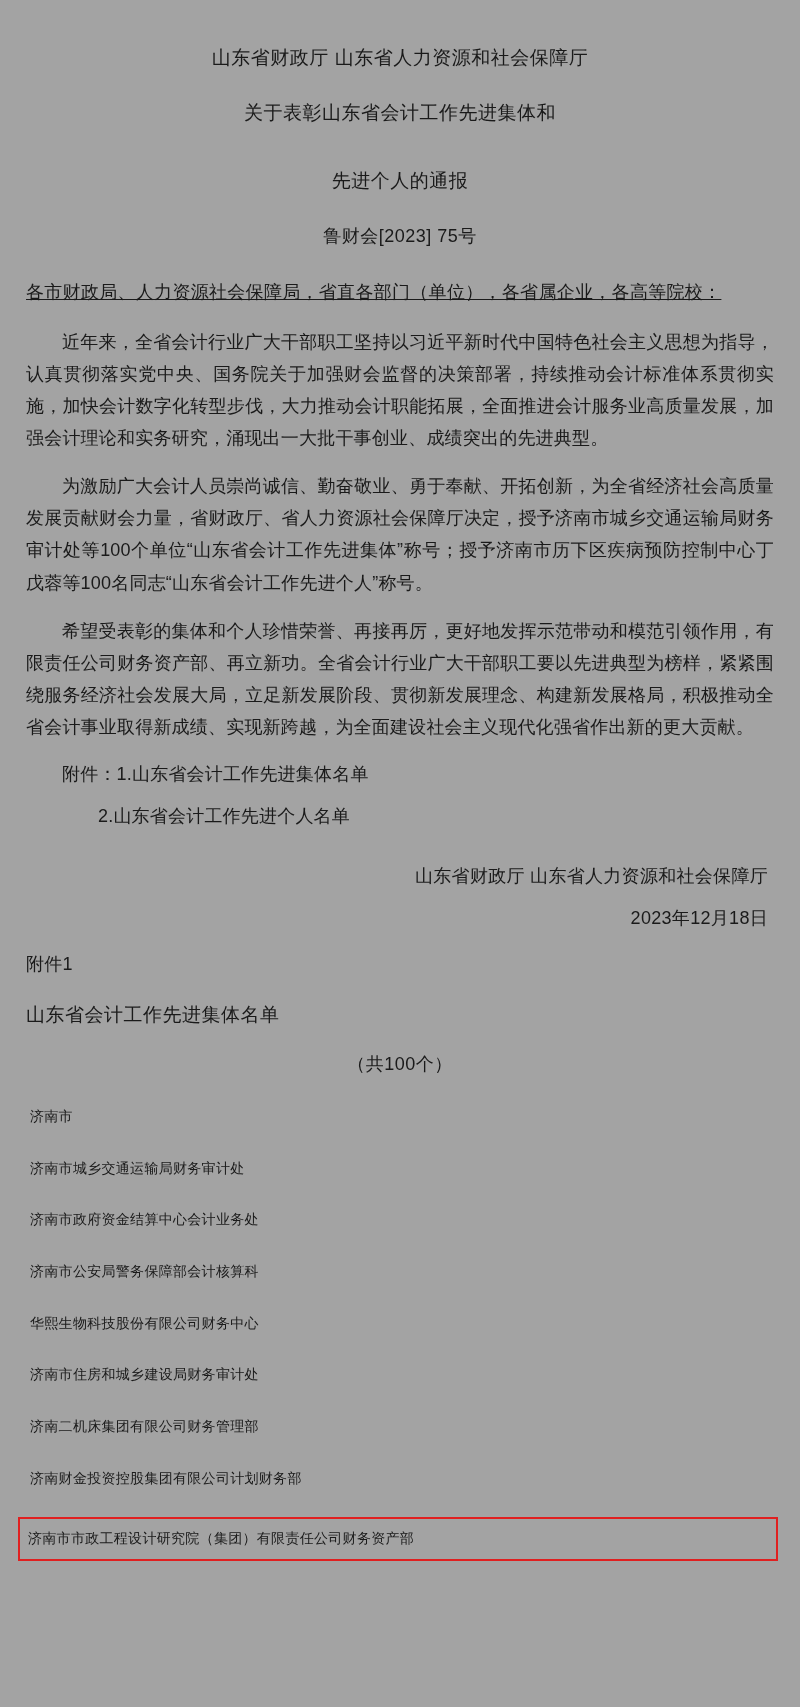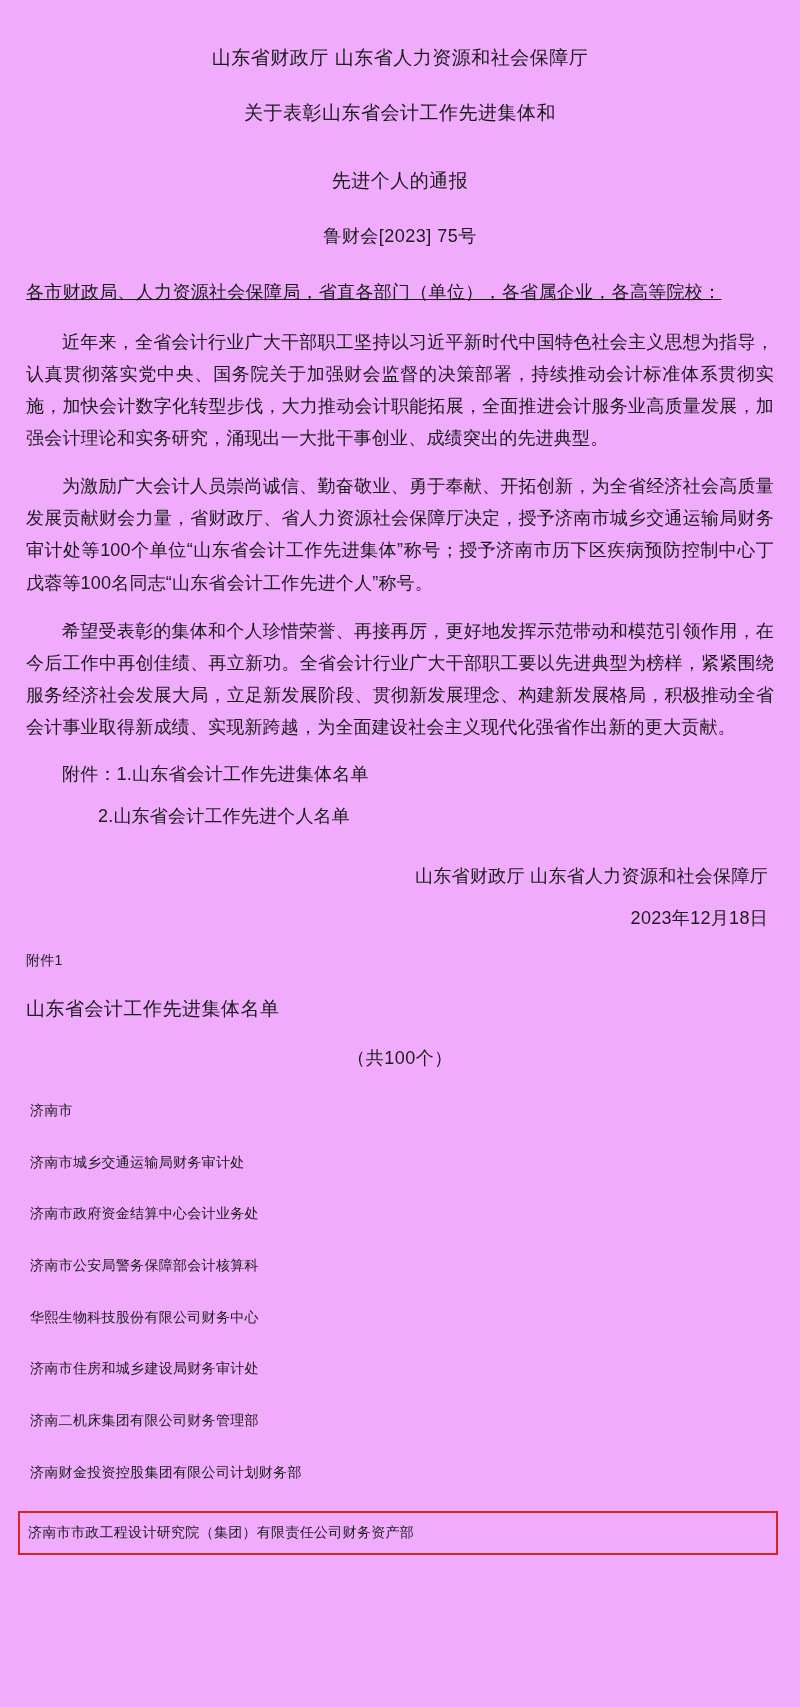--- a/index.html
+++ b/index.html
@@ -10,21 +10,21 @@
   body {
     width: 800px;
     font-family: "Liberation Sans", "DejaVu Sans", sans-serif;
     color: #1a1a1a;
   }
   .page {
     width: 800px;
     min-height: 1707px;
     box-sizing: border-box;
     padding: 44px 26px 20px 26px;
-    background: #f0abfc;
+    background: #a3a3a3;
     position: relative;
   }
   .title-line {
     text-align: center;
     font-size: 19px;
     line-height: 1.5;
     margin: 0 0 26px 0;
     letter-spacing: 0.5px;
   }
   .title-line.t2 { margin-bottom: 40px; }
@@ -69,21 +69,21 @@
     letter-spacing: 0.3px;
   }
   .sign-date {
     font-size: 18px;
     text-align: right;
     margin: 18px 0 0 0;
     padding-right: 6px;
     letter-spacing: 0.3px;
   }
   .attachment-label {
-    font-size: 14px;
+    font-size: 18px;
     margin: 22px 0 0 0;
     letter-spacing: 0.3px;
   }
   .attachment-title {
     font-size: 19px;
     margin: 26px 0 0 0;
     letter-spacing: 0.5px;
   }
   .attachment-subtitle {
     font-size: 18px;
@@ -119,21 +119,21 @@
   <div class="title-line t1">山东省财政厅 山东省人力资源和社会保障厅</div>
   <div class="title-line t2">关于表彰山东省会计工作先进集体和</div>
   <div class="title-line t3">先进个人的通报</div>
 
   <div class="doc-number">鲁财会[2023] 75号</div>
 
   <div class="addressee">各市财政局、人力资源社会保障局，省直各部门（单位），各省属企业，各高等院校：</div>
 
   <p class="body-par">近年来，全省会计行业广大干部职工坚持以习近平新时代中国特色社会主义思想为指导，认真贯彻落实党中央、国务院关于加强财会监督的决策部署，持续推动会计标准体系贯彻实施，加快会计数字化转型步伐，大力推动会计职能拓展，全面推进会计服务业高质量发展，加强会计理论和实务研究，涌现出一大批干事创业、成绩突出的先进典型。</p>
   <p class="body-par">为激励广大会计人员崇尚诚信、勤奋敬业、勇于奉献、开拓创新，为全省经济社会高质量发展贡献财会力量，省财政厅、省人力资源社会保障厅决定，授予济南市城乡交通运输局财务审计处等100个单位“山东省会计工作先进集体”称号；授予济南市历下区疾病预防控制中心丁戊蓉等100名同志“山东省会计工作先进个人”称号。</p>
-  <p class="body-par">希望受表彰的集体和个人珍惜荣誉、再接再厉，更好地发挥示范带动和模范引领作用，在今后工作中再创佳绩、再立新功。全省会计行业广大干部职工要以先进典型为榜样，紧紧围绕服务经济社会发展大局，立足新发展阶段、贯彻新发展理念、构建新发展格局，积极推动全省会计事业取得新成绩、实现新跨越，为全面建设社会主义现代化强省作出新的更大贡献。</p>
+  <p class="body-par">希望受表彰的集体和个人珍惜荣誉、再接再厉，更好地发挥示范带动和模范引领作用，有限责任公司财务资产部、再立新功。全省会计行业广大干部职工要以先进典型为榜样，紧紧围绕服务经济社会发展大局，立足新发展阶段、贯彻新发展理念、构建新发展格局，积极推动全省会计事业取得新成绩、实现新跨越，为全面建设社会主义现代化强省作出新的更大贡献。</p>
 
   <div class="attach-line">附件：1.山东省会计工作先进集体名单</div>
   <div class="attach-line second">2.山东省会计工作先进个人名单</div>
 
   <div class="signature">山东省财政厅 山东省人力资源和社会保障厅</div>
   <div class="sign-date">2023年12月18日</div>
 
   <div class="attachment-label">附件1</div>
   <div class="attachment-title">山东省会计工作先进集体名单</div>
   <div class="attachment-subtitle">（共100个）</div>

